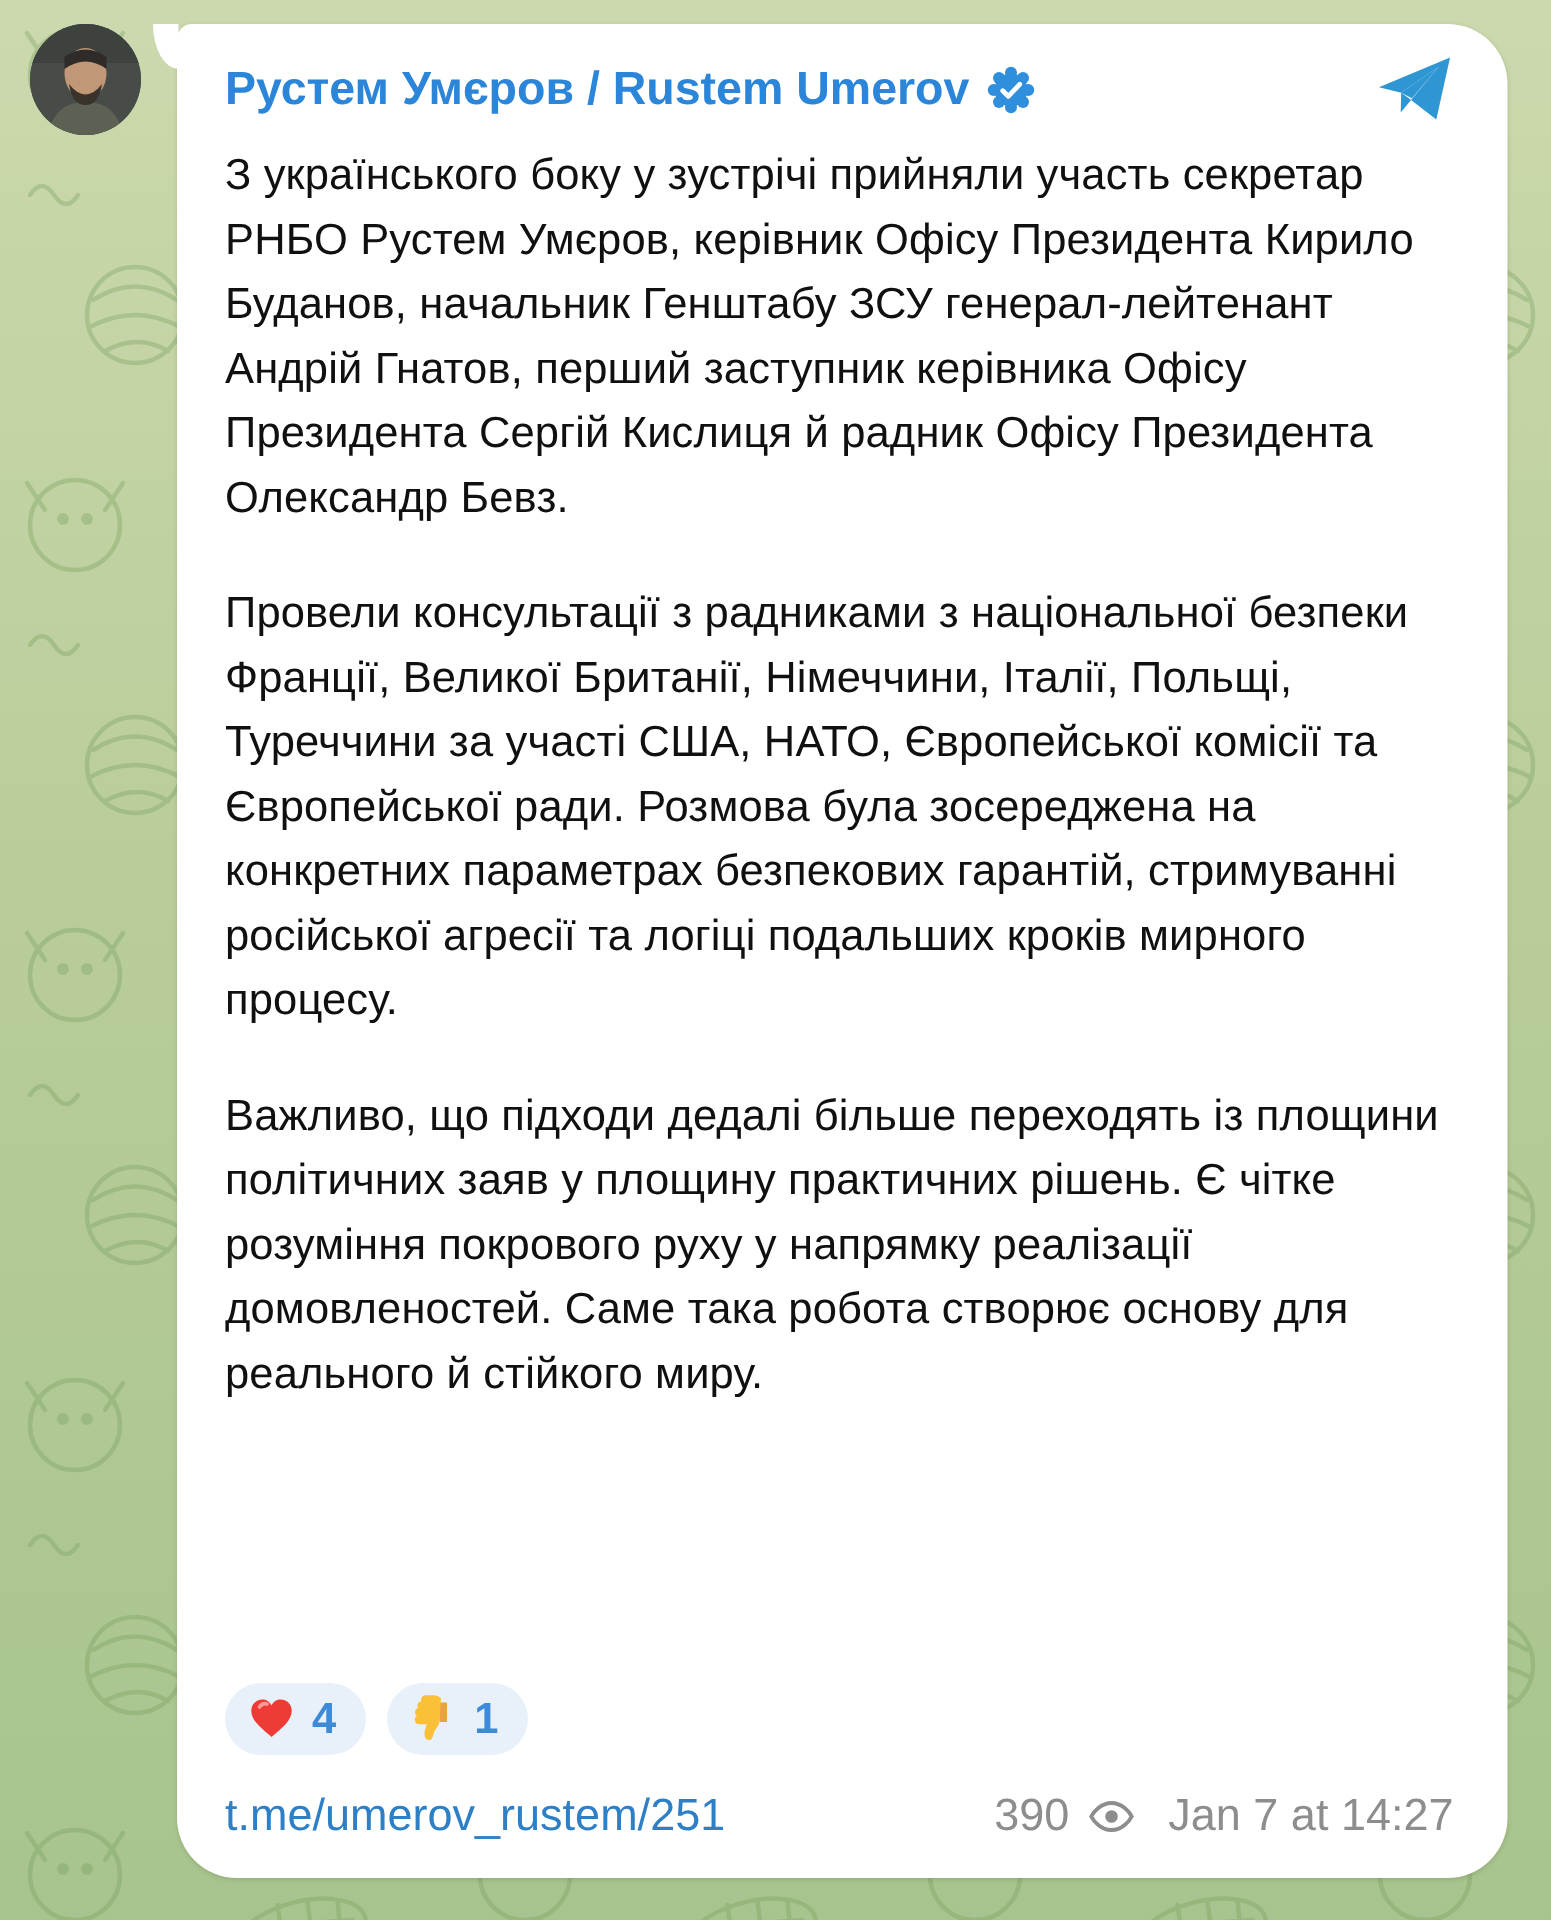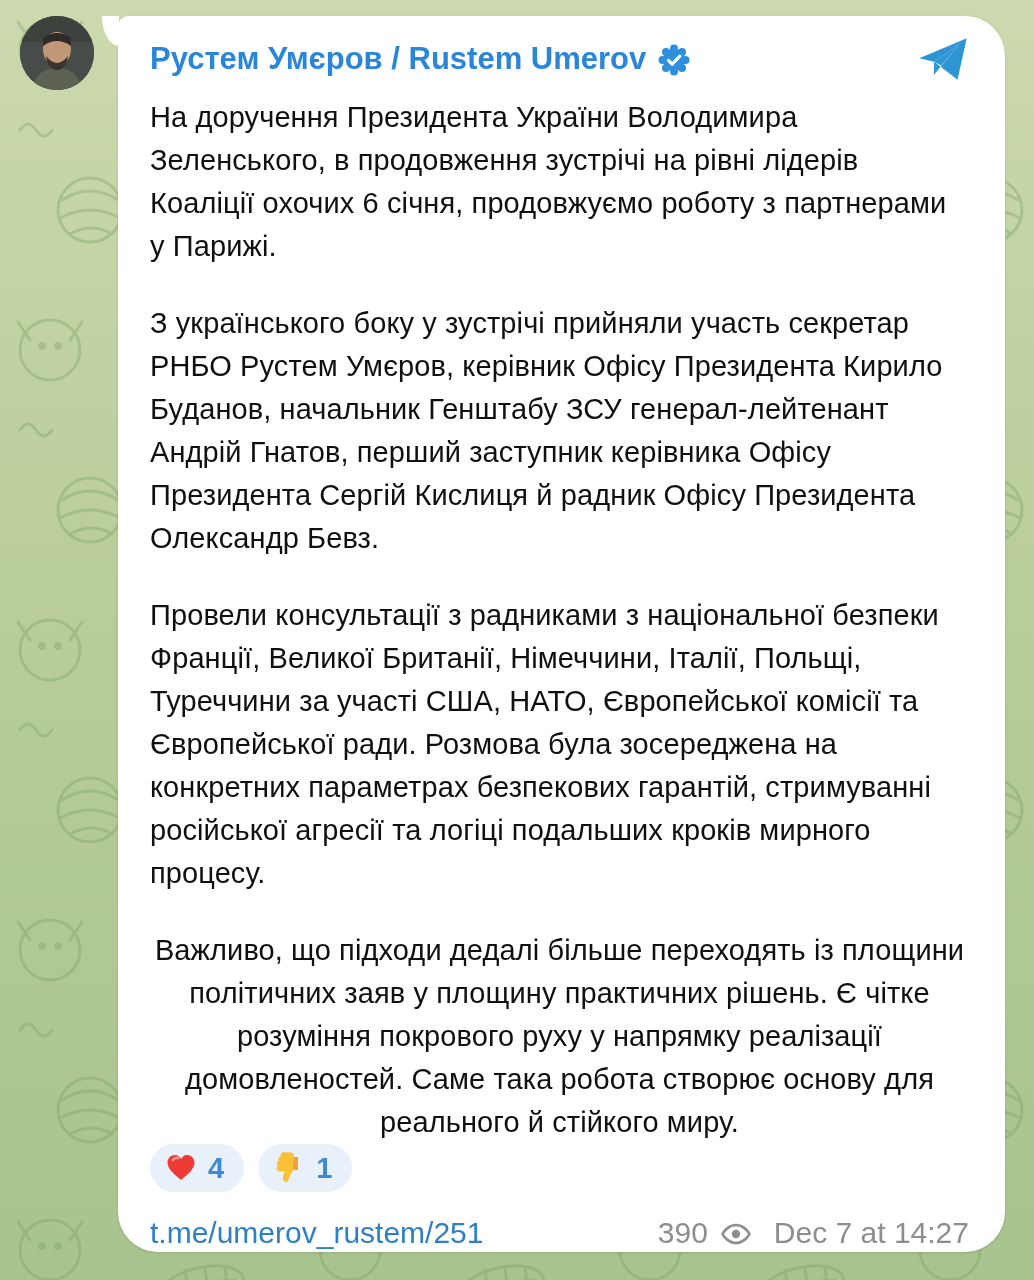--- a/index.html
+++ b/index.html
@@ -42,38 +42,38 @@
     white-space:nowrap;cursor:pointer;
   }
   .verified{width:32px;height:32px;flex:0 0 auto;margin-top:2px;}
   .share-plane{margin-left:auto;width:52px;height:46px;cursor:pointer;flex:0 0 auto;}
 
   .post-text p{
     margin:0 0 34px 0;
     font-size:29px;line-height:43px;color:#101010;
     letter-spacing:.1px;
   }
-  .post-text p:last-child{margin-bottom:0;text-align:center;}
+  .post-text p:last-child{margin-bottom:0;}
 
   .bottom-block{margin-top:auto;flex:0 0 auto;}
 
   .reactions-row{display:flex;gap:14px;margin-bottom:24px;}
   .reaction-pill{
     display:flex;align-items:center;gap:10px;
     background:#e8f1fa;border-radius:26px;height:48px;padding:0 20px 0 14px;
     cursor:pointer;
   }
   .reaction-pill .count{color:#3d8bd8;font-weight:bold;font-size:29px;}
   .reaction-icon{width:34px;height:34px;display:block;}
 
   .footer-row{
     display:flex;align-items:center;font-size:30px;
   }
   .post-link{color:#2d7fc6;text-decoration:none;cursor:pointer;}
-  .meta{margin-left:auto;display:flex;align-items:flex-end;gap:12px;color:#8d8d8d;}
+  .meta{margin-left:auto;display:flex;align-items:center;gap:12px;color:#8d8d8d;}
   .views-count{color:#8d8d8d;}
   .eye-icon{width:32px;height:32px;display:block;}
   .timestamp{margin-left:10px;color:#8d8d8d;}
 </style>
 </head>
 <body>
 
 <div class="chat-bg">
   <svg class="doodles" xmlns="http://www.w3.org/2000/svg">
     <defs>
@@ -129,21 +129,20 @@
       <path d="M10.5 16.5 L14.2 20.2 L21.8 12.2" fill="none" stroke="#ffffff" stroke-width="3.2" stroke-linecap="round" stroke-linejoin="round"></path>
     </svg>
     <svg class="share-plane" viewBox="0 0 34 30" xmlns="http://www.w3.org/2000/svg">
       <path d="M1.5 14.5 L32.5 1.5 L26.5 28.5 L15.5 20.0 L11.0 25.5 L11.2 16.8 Z" fill="#2f96d4"></path>
       <path d="M11.2 16.8 L27.5 5.5 L15.5 20.0" fill="#ffffff" opacity="0.9"></path>
       <path d="M11.2 16.8 L27.5 5.5 L15.9 19.2 Z" fill="#2f96d4"></path>
     </svg>
   </div>
 
   <div class="post-text">
-    <p>На доручення Президента України Володимира Зеленського, в продовження зустрічі на рівні лідерів Коаліції охочих 6 січня, продовжуємо роботу з партнерами у Парижі.</p>
     <p>З українського боку у зустрічі прийняли участь секретар РНБО Рустем Умєров, керівник Офісу Президента Кирило Буданов, начальник Генштабу ЗСУ генерал-лейтенант Андрій Гнатов, перший заступник керівника Офісу Президента Сергій Кислиця й радник Офісу Президента Олександр Бевз.</p>
     <p>Провели консультації з радниками з національної безпеки Франції, Великої Британії, Німеччини, Італії, Польщі, Туреччини за участі США, НАТО, Європейської комісії та Європейської ради. Розмова була зосереджена на конкретних параметрах безпекових гарантій, стримуванні російської агресії та логіці подальших кроків мирного процесу.</p>
     <p>Важливо, що підходи дедалі більше переходять із площини політичних заяв у площину практичних рішень. Є чітке розуміння покрового руху у напрямку реалізації домовленостей. Саме така робота створює основу для реального й стійкого миру.</p>
   </div>
 
   <div class="bottom-block">
     <div class="reactions-row">
       <div class="reaction-pill">
         <svg class="reaction-icon" viewBox="0 0 34 34" xmlns="http://www.w3.org/2000/svg">
           <path d="M17 29 C10 23 3.5 18 3.5 11.5 C3.5 7 7 4 11 4 C14 4 16 5.8 17 8 C18 5.8 20 4 23 4 C27 4 30.5 7 30.5 11.5 C30.5 18 24 23 17 29 Z" fill="#ef3b36"></path>
@@ -163,18 +162,18 @@
     </div>
 
     <div class="footer-row">
       <a class="post-link">t.me/umerov_rustem/251</a>
       <span class="meta">
         <span class="views-count">390</span>
         <svg class="eye-icon" viewBox="0 0 32 32" xmlns="http://www.w3.org/2000/svg">
           <path d="M16 7 C23 7 28 13 29.5 16 C28 19 23 25 16 25 C9 25 4 19 2.5 16 C4 13 9 7 16 7 Z" fill="none" stroke="#8d8d8d" stroke-width="2.6"></path>
           <circle cx="16" cy="16" r="4.2" fill="#8d8d8d"></circle>
         </svg>
-        <span class="timestamp">Dec 7 at 14:27</span>
+        <span class="timestamp">Jan 7 at 14:27</span>
       </span>
     </div>
   </div>
 
 </div>
 
 </body></html>

